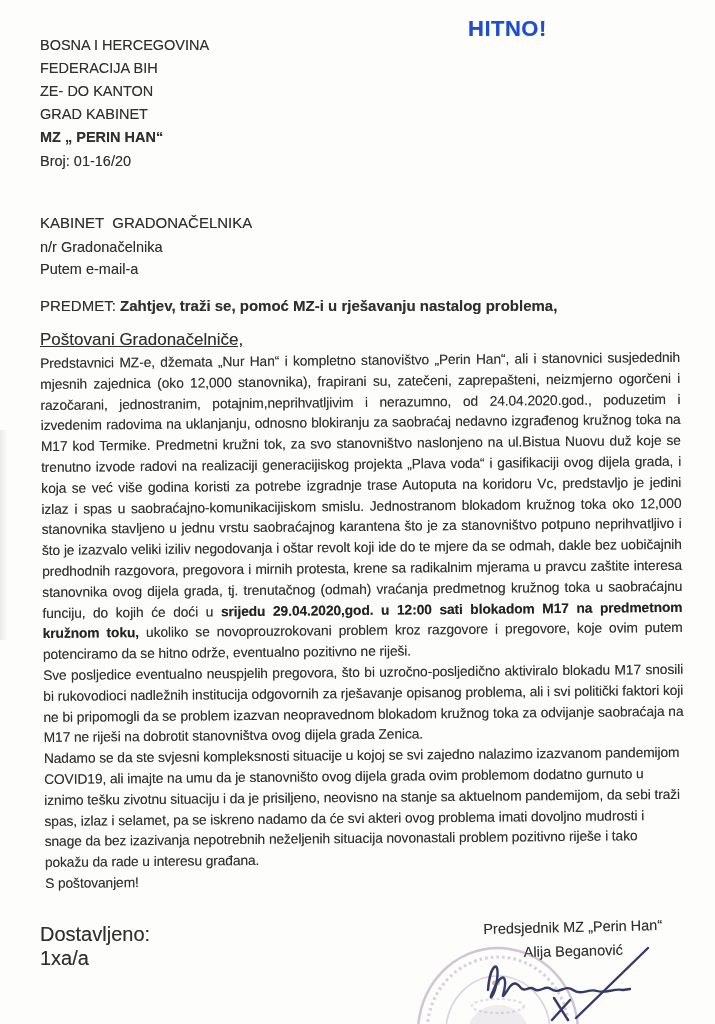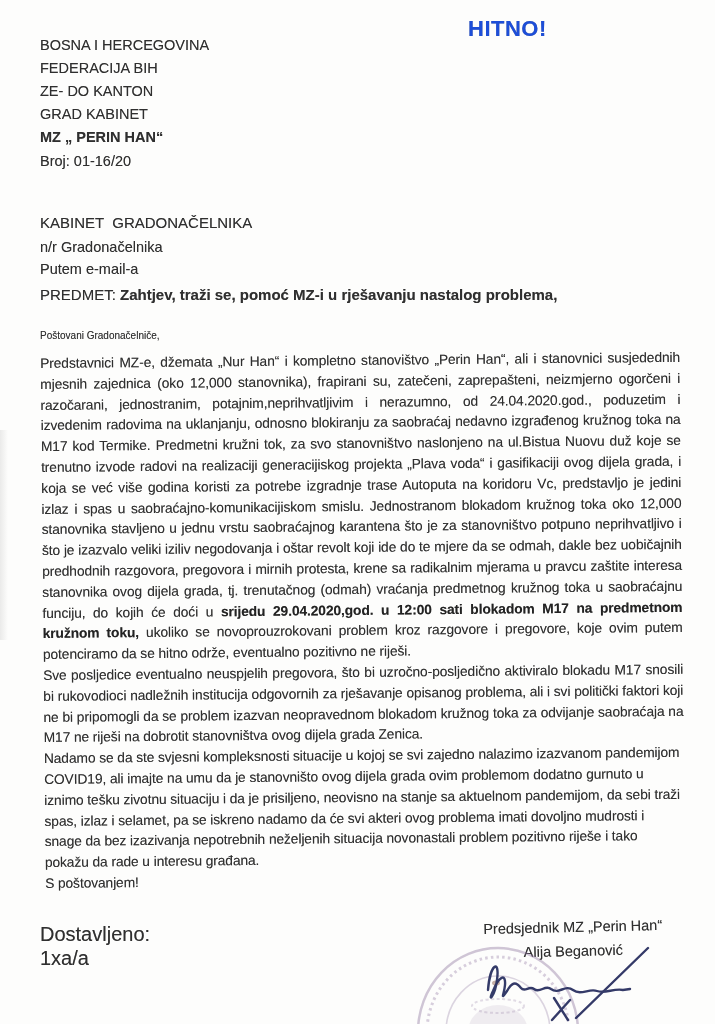--- a/index.html
+++ b/index.html
@@ -18,23 +18,23 @@
   
   .letterhead{left:40px;top:34px;font-size:14.5px;line-height:23px;}
   .letterhead .org{font-weight:bold;}
   
   .refblock{left:40px;top:150px;font-size:14.5px;line-height:23px;}
   
   .recipient{left:40px;top:211px;font-size:14.5px;line-height:24px;}
   .recipient .office{font-weight:normal;font-size:15px;white-space:pre-wrap;text-align:right;}
   .via{left:40px;top:261px;font-size:14.5px;}
   
-  .subject{left:40px;top:286px;font-size:15px;}
+  .subject{left:40px;top:297px;font-size:15px;}
   .subject .stitle{font-weight:bold;}
-  .salutation{left:40px;top:330px;font-size:10px;}
+  .salutation{left:40px;top:330px;font-size:17px;text-decoration:underline;}
   
   .body{
     left:40px;top:354px;width:640px;
     font-size:13.8px;line-height:20.8px;
     letter-spacing:-0.1px;
     transform:rotate(-0.55deg);
     transform-origin:0 0;
   }
   .body p{margin:0;}
   .body p.just{text-align:justify;}

